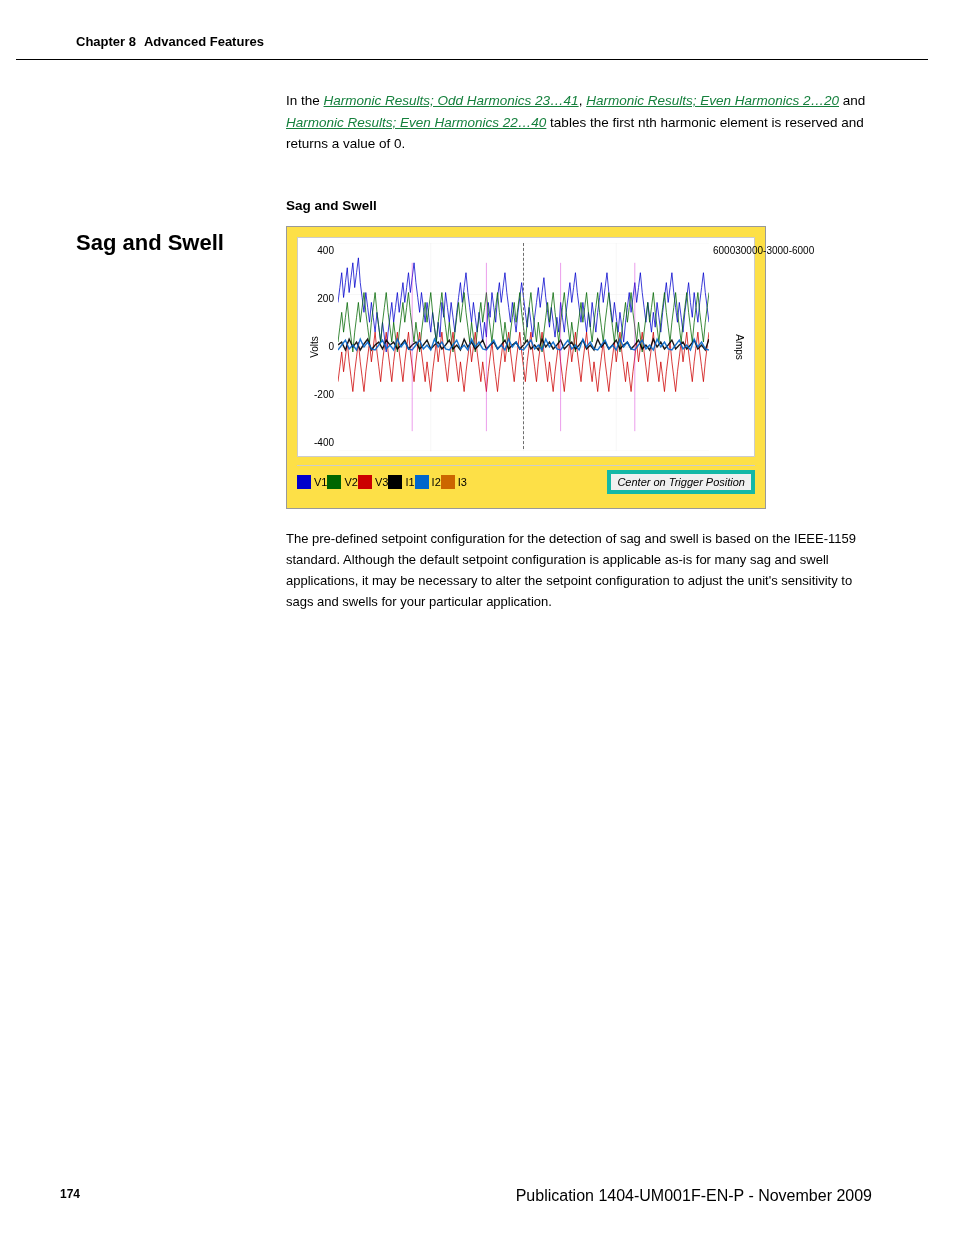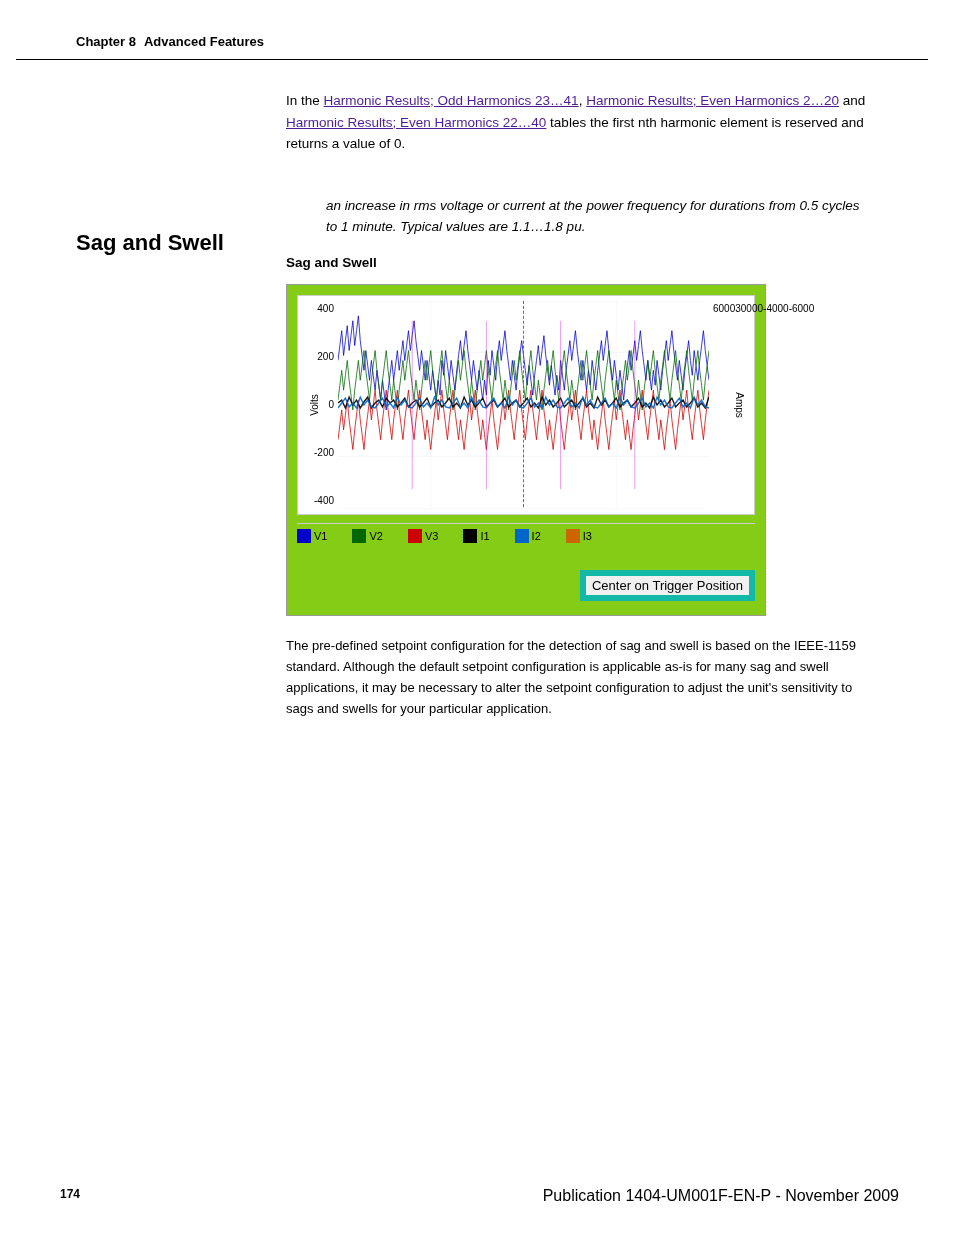--- a/index.html
+++ b/index.html
@@ -63,22 +63,23 @@
     }
 
     
     .intro-para {
       font-size: 13.5px;
       line-height: 1.6;
       margin-bottom: 40px;
     }
 
     .intro-para a {
-      color: #4c1d95;
+      color: #15803d;
       text-decoration: underline;
+      font-style: italic;
     }
 
     
     .sag-swell-content {
       font-size: 13.5px;
       line-height: 1.6;
     }
 
     .main-para {
       margin-bottom: 14px;
@@ -98,21 +99,21 @@
     sup {
       font-size: 10px;
       vertical-align: super;
     }
 
     
     .chart-container {
       border: 1px solid #999;
       margin: 10px 0 20px 0;
       padding: 10px;
-      background: #84cc16;
+      background: #fde047;
       width: 480px;
     }
 
     .chart-area {
       position: relative;
       height: 220px;
       background: #fff;
       border: 1px solid #ccc;
       margin-bottom: 8px;
     }
@@ -155,21 +156,21 @@
 
     .chart-plot-area svg {
       width: 100%;
       height: 100%;
     }
 
     
     .chart-legend {
       display: flex;
       align-items: center;
-      gap: 25px;
+      gap: 0;
       font-size: 11px;
       flex-wrap: wrap;
       margin-top: 4px;
       padding: 4px 0;
       border-top: 1px solid #ccc;
     }
 
     .legend-item {
       display: flex;
       align-items: center;
@@ -177,39 +178,40 @@
     }
 
     .legend-box {
       width: 14px;
       height: 14px;
       display: inline-block;
     }
 
     .legend-btn {
       margin-left: auto;
-      border: 6px solid #14b8a6;
+      border: 4px solid #14b8a6;
       padding: 2px 6px;
-      font-size: 13px;
+      font-size: 11px;
       background: #f0f0f0;
       cursor: pointer;
+      font-style: italic;
     }
 
     .final-para {
       font-size: 13px;
       line-height: 1.6;
       margin-top: 20px;
     }
 
     
     .page-footer {
       position: absolute;
       bottom: 30px;
       left: 60px;
-      right: 45px;
+      right: 72px;
       display: flex;
       justify-content: space-between;
       font-size: 12px;
     }
 
     .page-number {
       font-weight: bold;
     }
 
     .publication-info {
@@ -243,21 +245,20 @@
 
       <div class="intro-para">
         <span>In the </span><a href="#">Harmonic Results; Odd Harmonics 23…41</a><span>, </span><a href="#">Harmonic Results; Even Harmonics 2…20</a><span> and </span><a href="#">Harmonic Results; Even Harmonics 22…40</a><span> tables the first nth harmonic element is reserved and returns a value of 0.</span>
       </div>
 
       <div class="sag-swell-content">
 
 
 
 
-        <p class="indented-para">an increase in rms voltage or current at the power frequency for durations from 0.5 cycles to 1 minute. Typical values are 1.1…1.8 pu.</p>
 
         <p class="bold-label">Sag and Swell</p>
 
         <div class="chart-container">
           <div class="chart-area">
 
             <div class="chart-y-left">
               <span>400</span>
               <span>200</span>
               <span>0</span>
@@ -304,21 +305,21 @@
                 <line x1="160" y1="20" x2="160" y2="190" stroke="#cc00cc" stroke-width="1" opacity="0.4"></line>
                 <line x1="240" y1="20" x2="240" y2="190" stroke="#cc00cc" stroke-width="1" opacity="0.4"></line>
                 <line x1="320" y1="20" x2="320" y2="190" stroke="#cc00cc" stroke-width="1" opacity="0.4"></line>
               </svg>
             </div>
 
             <div class="chart-y-right">
               <span>6000</span>
               <span>3000</span>
               <span>0</span>
-              <span>-4000</span>
+              <span>-3000</span>
               <span>-6000</span>
             </div>
 
             <div style="position:absolute; left:6px; top:50%; transform:translateY(-50%) rotate(-90deg); font-size:10px; white-space:nowrap;">Volts</div>
             <div style="position:absolute; right:2px; top:50%; transform:translateY(-50%) rotate(90deg); font-size:10px; white-space:nowrap;">Amps</div>
           </div>
 
           <div class="chart-legend">
             <div class="legend-item">
               <span class="legend-box" style="background:#0000cc;"></span>

